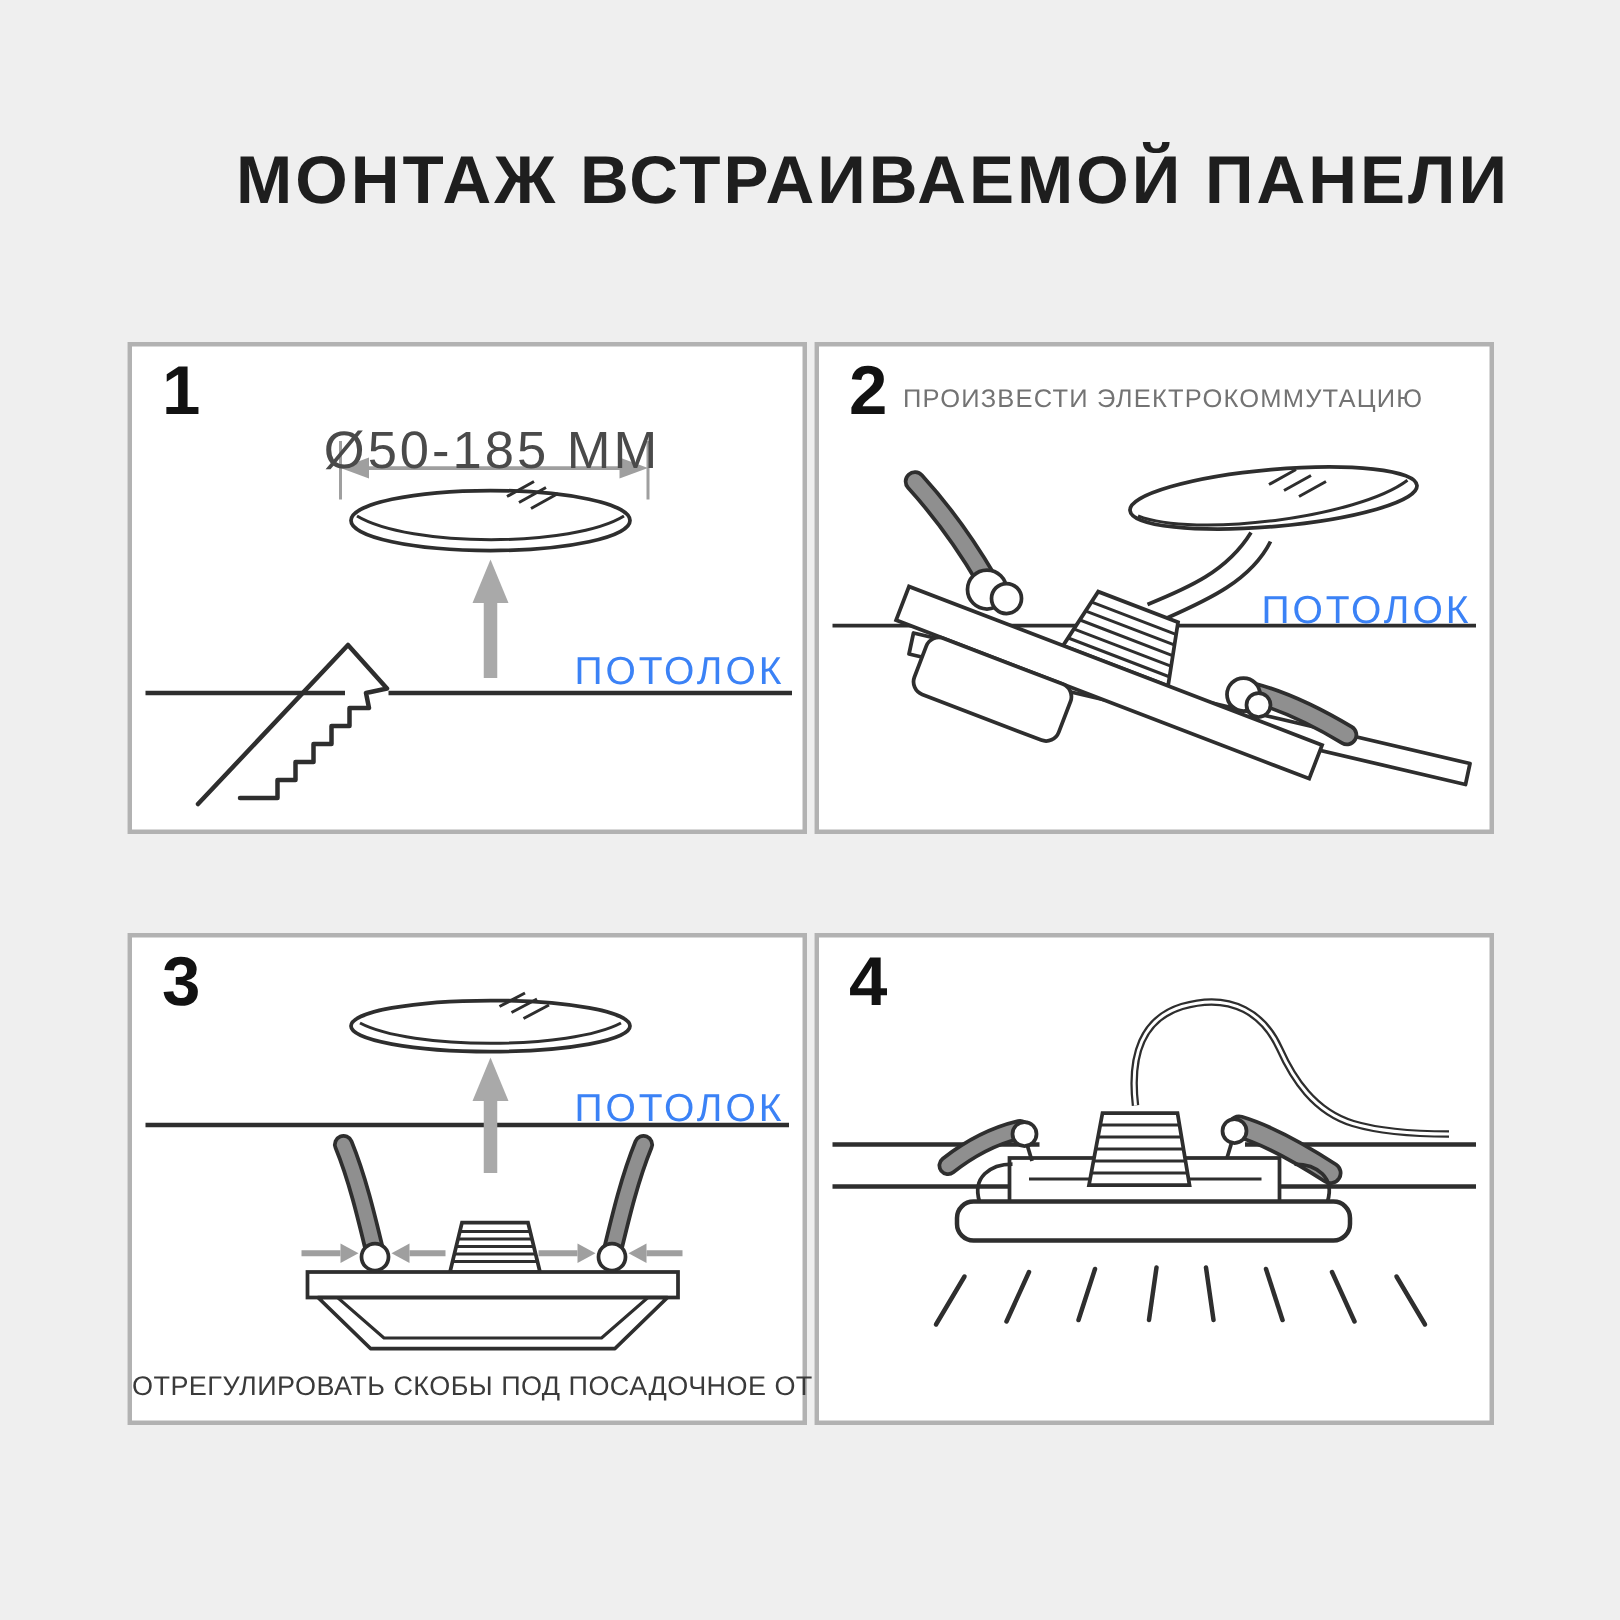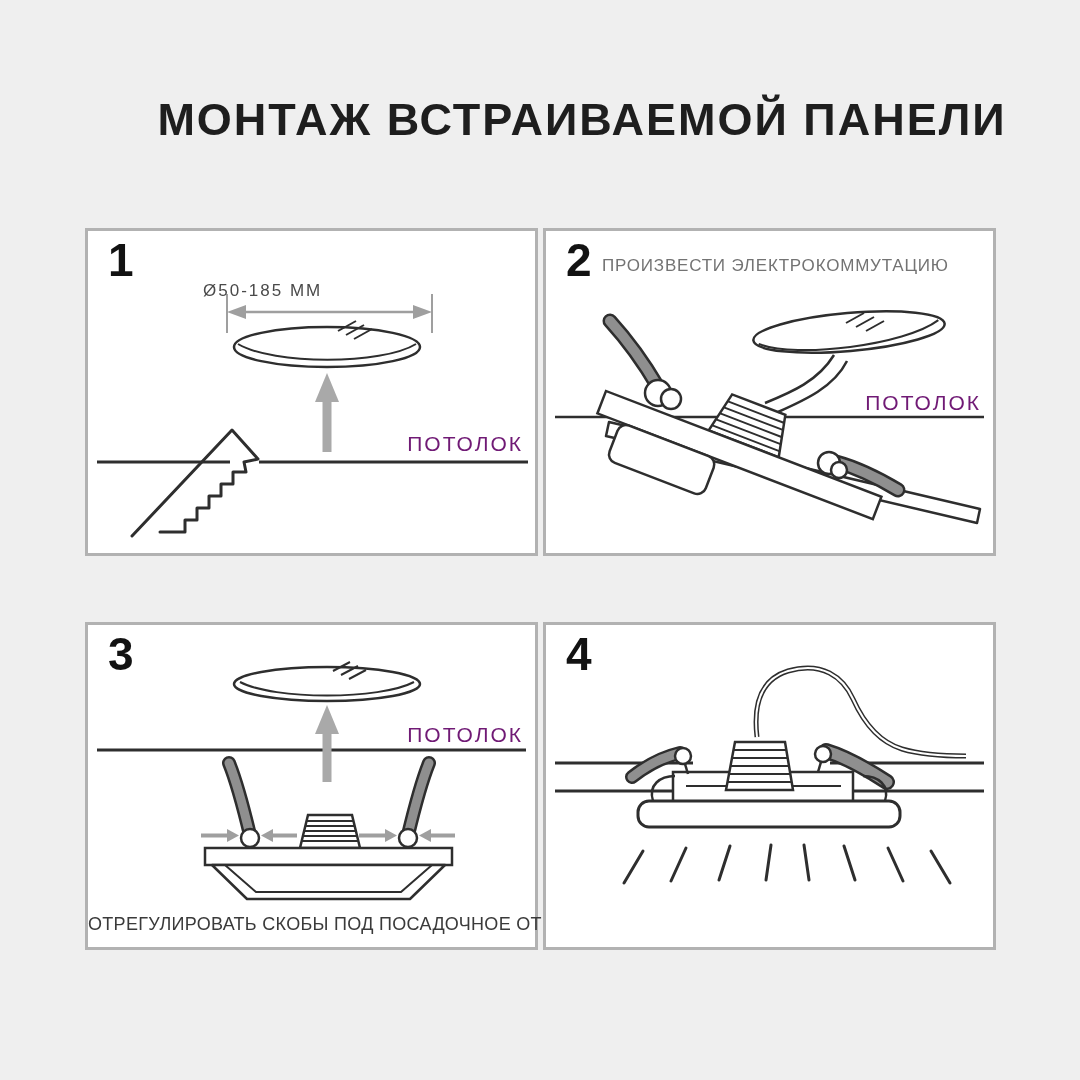--- a/index.html
+++ b/index.html
@@ -8,26 +8,26 @@
   .title{position:absolute;top:94px;left:0;width:100%;text-align:center;
          font-size:45px;font-weight:700;letter-spacing:2px;color:#1e1e1e;white-space:nowrap;padding-left:42px;}
   .panel{position:absolute;width:453px;height:328px;background:#ffffff;
          border:3px solid #b2b2b2;box-sizing:border-box;}
   .p1{left:85px;top:228px;}
   .p2{left:543px;top:228px;}
   .p3{left:85px;top:622px;}
   .p4{left:543px;top:622px;}
   .draw{position:absolute;left:0;top:0;}
   .num{position:absolute;left:20px;top:6px;font-size:46px;font-weight:700;color:#121212;line-height:1;}
-  .ceiling-label{position:absolute;right:12px;font-size:21px;letter-spacing:2px;color:#701a75;white-space:nowrap;}
+  .ceiling-label{position:absolute;right:12px;font-size:26px;letter-spacing:2px;color:#3b82f6;white-space:nowrap;}
   .cl1{top:201px;}
   .cl2{top:160px;}
   .cl3{top:98px;}
-  .dim-label{position:absolute;left:115px;width:250px;top:50px;text-align:left;
-             font-size:17px;letter-spacing:2px;color:#4a4a4a;white-space:nowrap;}
+  .dim-label{position:absolute;left:115px;width:250px;top:50px;text-align:center;
+             font-size:35px;letter-spacing:2px;color:#4a4a4a;white-space:nowrap;}
   .instr2{position:absolute;left:56px;top:25px;font-size:17px;letter-spacing:0.8px;color:#737373;white-space:nowrap;}
   .caption3{position:absolute;bottom:12px;left:0;width:100%;text-align:center;
             font-size:18px;letter-spacing:0.3px;color:#3a3a3a;white-space:nowrap;}
 </style>
 </head>
 <body>
 
 <div class="stage">
 
   <div class="title">МОНТАЖ ВСТРАИВАЕМОЙ ПАНЕЛИ</div>

